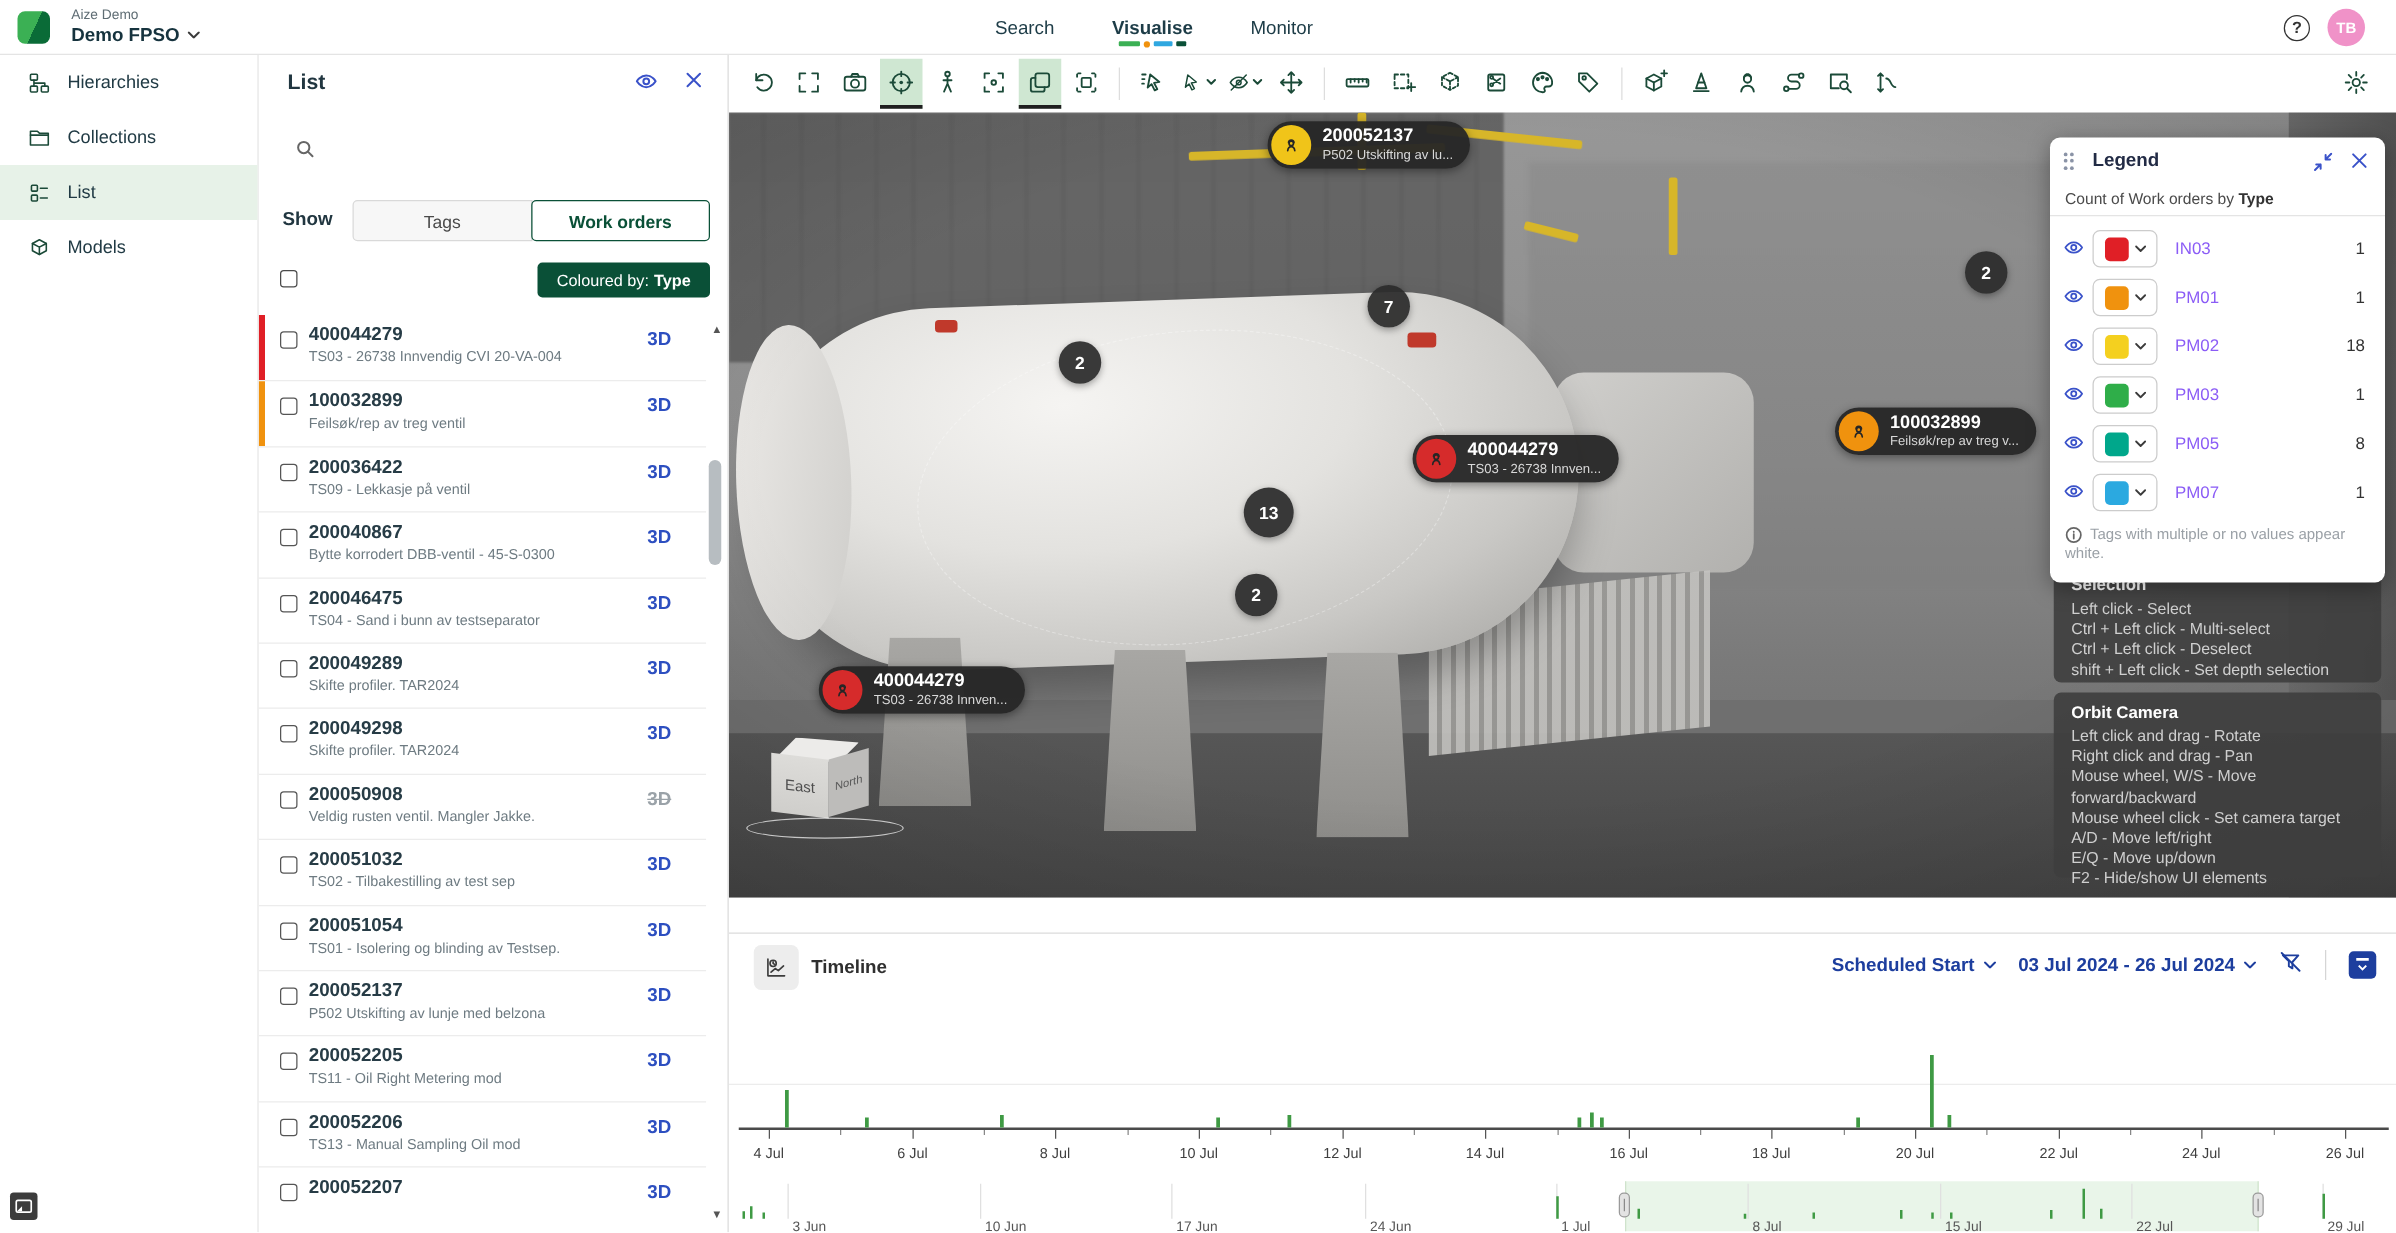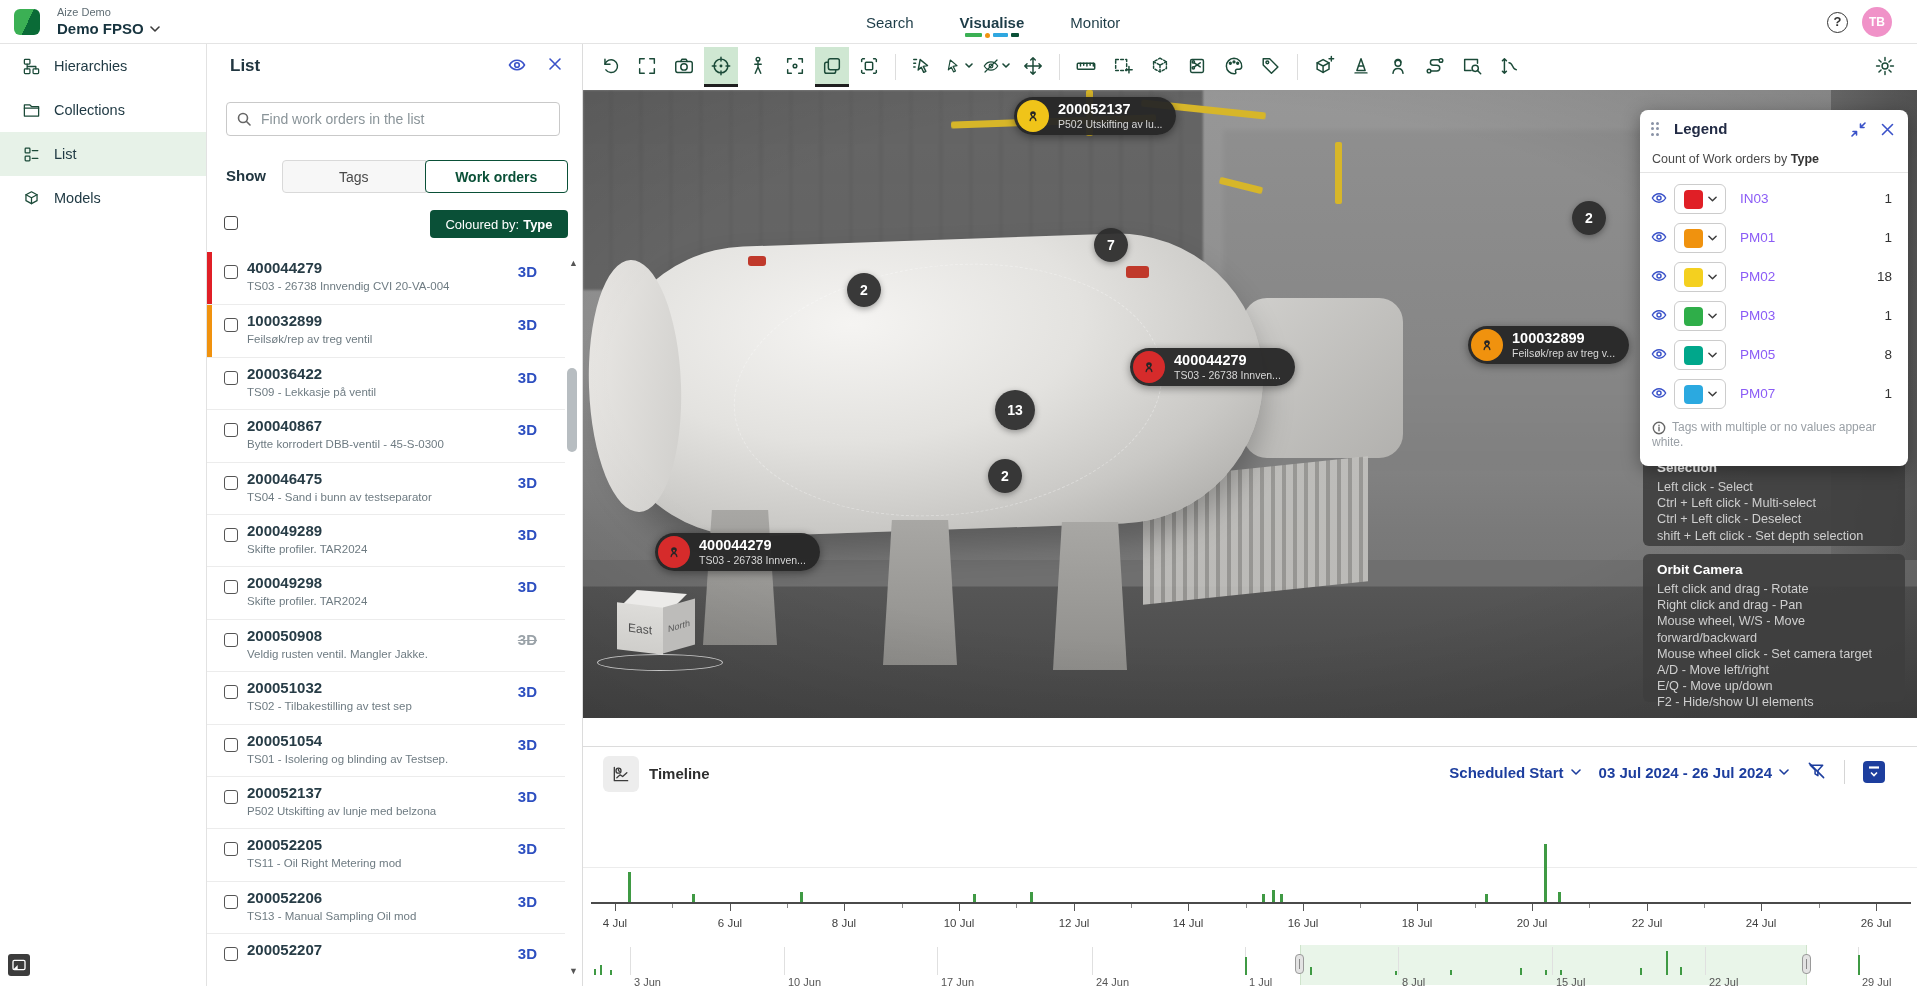--- a/index.html
+++ b/index.html
@@ -6,21 +6,21 @@
   html,body { font-family:"Liberation Sans", sans-serif; background:#fff; }
   #page { position:relative; width:1917px; height:986px; overflow:hidden; background:#fff; }
 
   
   #header { position:absolute; left:0; top:0; width:1917px; height:44px; background:#fff; border-bottom:1px solid #e4e4e4; z-index:50; }
   #logo { position:absolute; left:14px; top:9px; width:26px; height:26px; border-radius:6px;
           background:linear-gradient(115deg,#3bb054 52%,#0a6b37 52%); }
   #brand { position:absolute; left:57px; top:6px; font-size:11px; color:#5f6d74; }
   #workspace { position:absolute; left:57px; top:20px; font-size:15px; font-weight:700; color:#16333e; cursor:pointer; }
   #workspace svg { margin-left:6px; vertical-align:2px; }
-  #tabs { position:absolute; left:864px; top:0; height:44px; display:flex; gap:42px; align-items:center; }
+  #tabs { position:absolute; left:794px; top:0; height:44px; display:flex; gap:42px; align-items:center; }
   .tab { font-size:15px; color:#1d3c47; cursor:pointer; position:relative; padding:11px 2px; }
   .tab.active { font-weight:700; }
   .tab .seg { position:absolute; left:50%; transform:translateX(-50%); bottom:4px; display:none; align-items:center; gap:3px; }
   .tab.active .seg { display:flex; }
   .seg i { display:block; height:4px; border-radius:1px; }
   .seg .s1 { width:17px; background:#3bb054; }
   .seg .s2 { width:5px; height:5px; border-radius:50%; background:#f0920e; }
   .seg .s3 { width:15px; background:#2fa7e0; }
   .seg .s4 { width:8px; background:#0a5037; }
   #help-btn { position:absolute; left:1827px; top:12px; width:21px; height:21px; border:1.6px solid #333; border-radius:50%;
@@ -160,21 +160,21 @@
   .help-title { font-size:13.5px; font-weight:700; color:#fff; margin-bottom:4px; }
   .help-line { font-size:12.7px; color:#cfcfcf; line-height:16.2px; }
   #help-selection { left:1060px; top:362px; height:94px; overflow:hidden; }
   #help-orbit { left:1060px; top:464px; height:148px; }
 
   
   #timeline { position:absolute; left:583px; top:718px; width:1334px; height:268px; background:#fff; border-top:1px solid #dcdcdc; z-index:30;margin-top:28px; }
   #tl-icon { position:absolute; left:20px; top:9px; width:36px; height:36px; background:#ededed; border-radius:6px;
              display:flex; align-items:center; justify-content:center; cursor:pointer; }
   #tl-title { position:absolute; left:66px; top:18px; font-size:15px; font-weight:700; color:#2f2f2f; }
-  #tl-controls { position:absolute; right:32px; top:13px; display:flex; align-items:center; gap:18px; }
+  #tl-controls { position:absolute; right:16px; top:13px; display:flex; align-items:center; gap:18px; }
   .tl-dd { font-size:15px; font-weight:700; color:#1d3e9e; cursor:pointer; display:flex; align-items:center; gap:7px; }
   #tl-divider { width:1px; height:24px; background:#d5d5d5; }
   #tl-collapse { width:22px; height:22px; background:#1d3e9e; border-radius:4px; display:flex; align-items:center; justify-content:center; cursor:pointer; }
   #tl-chart { position:absolute; left:0; top:52px; width:1334px; height:140px; }
   #tl-grid { position:absolute; left:0; top:68px; width:1334px; height:1px; background:#ececec; }
   #tl-axis { position:absolute; left:8px; top:103px; width:1320px; height:2px; background:#4a4a4a; }
   .tl-tick { position:absolute; top:105px; width:1px; height:7px; background:#555; }
   .tl-mtick { position:absolute; top:105px; width:1px; height:4px; background:#888; }
   .tl-lab { position:absolute; top:118px; transform:translateX(-50%); font-size:11.5px; color:#3f3f3f; }
   .tl-bar { position:absolute; width:2.5px; background:#3f9a44; }
@@ -259,21 +259,20 @@
       <svg class="ic blue" width="20" height="18" viewBox="0 0 20 18">
           <path d="M2.5 9s2.8-4.7 7.5-4.7S17.5 9 17.5 9s-2.8 4.7-7.5 4.7S2.5 9 2.5 9z"></path>
           <circle cx="10" cy="9" r="2.3"></circle>
         </svg>
     </div>
     <div id="list-close">
       <svg class="ic blue" width="16" height="16" viewBox="0 0 16 16">
           <path d="M3 3l10 10M13 3L3 13"></path>
         </svg>
     </div>
-    <input id="wo-search" placeholder="Find work orders in the list" style="">
     <svg id="search-mag" class="ic grey" width="16" height="16" viewBox="0 0 16 16">
         <circle cx="7" cy="7" r="4.5"></circle>
         <path d="M10.5 10.5L14 14"></path>
       </svg>
     <div id="show-label">Show</div>
     <div id="toggle">
       <div id="toggle-tags">Tags</div>
       <div id="toggle-wo">Work orders</div>
     </div>
     <div id="select-all"></div>

